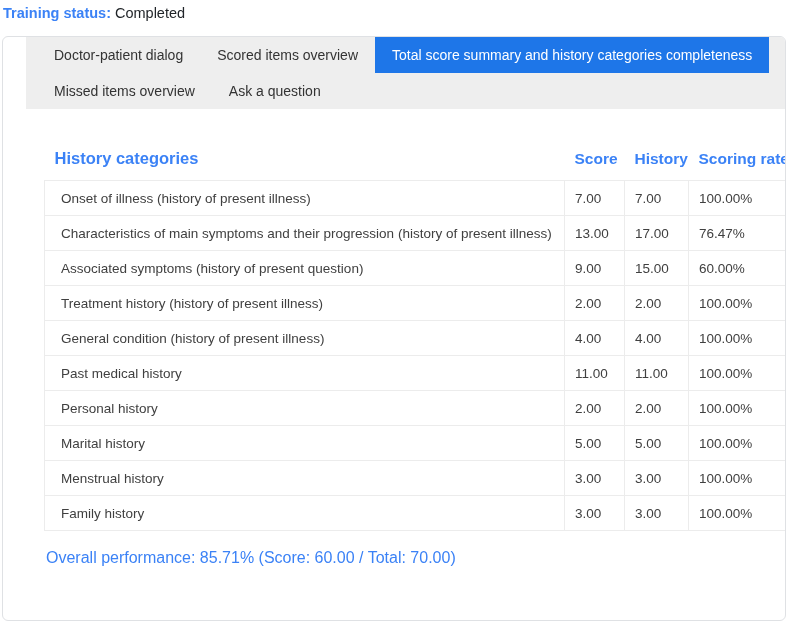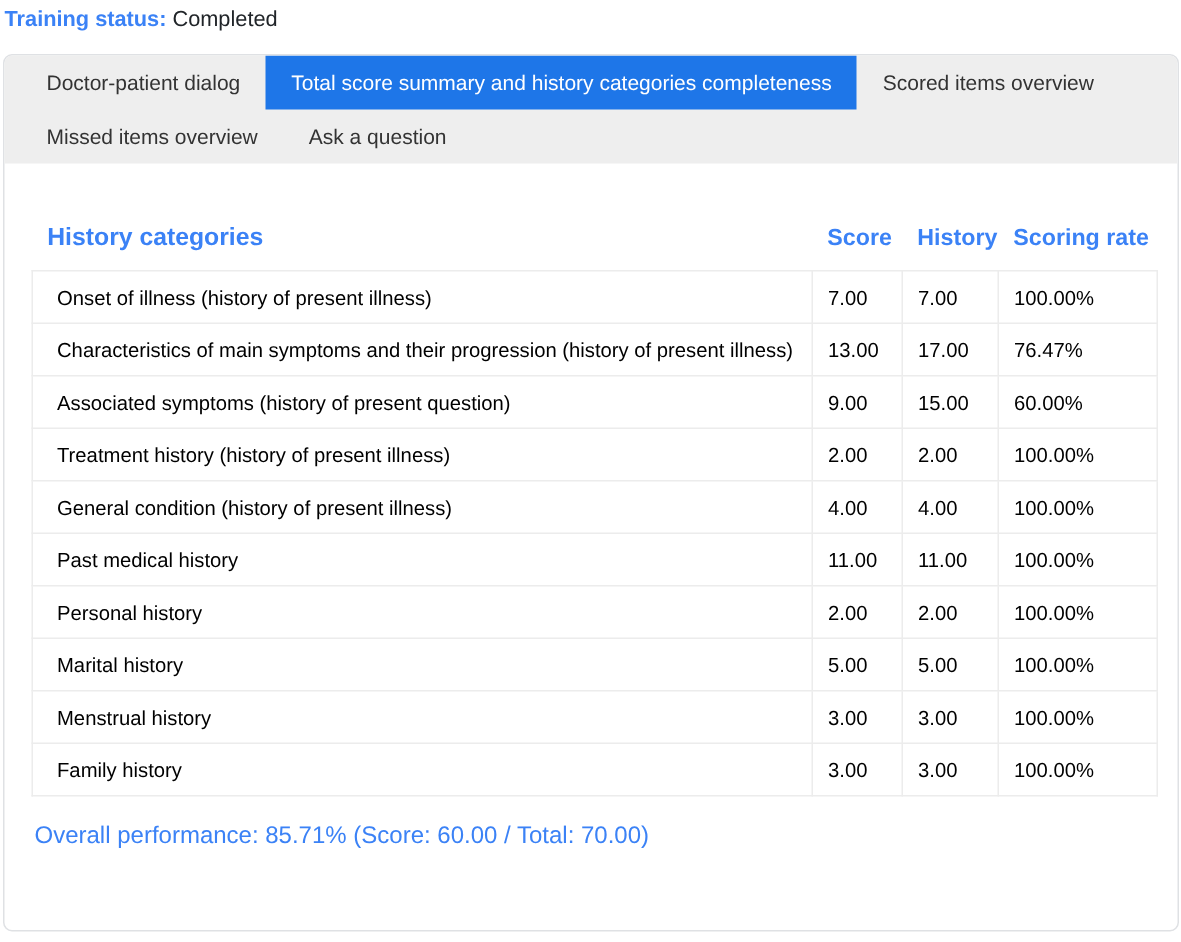--- a/index.html
+++ b/index.html
@@ -25,20 +25,21 @@
   .status-label { color: var(--accent); font-weight: bold; }
   .status-value { color: #212529; margin-left: 4px; margin-top: 25px; }
 
   
   .card {
     border: 1px solid #dfe1e4;
     border-radius: 6px;
     overflow: hidden;
     height: 585px;
     background: #ffffff;
+    padding-left: 23px;
   }
   .tab-strip {
     background: #eeeeee;
     display: flex;
     flex-wrap: wrap;
     padding-left: 11px;
   }
   .tab {
     height: 36px;
     display: flex;
@@ -68,21 +69,21 @@
     font-size: 15.5px;
     padding: 0 0 12px 10px;
     border: none;
     white-space: nowrap;
   }
   thead th.cat { font-size: 16.5px; }
   tbody td {
     border: 1px solid #ececec;
     height: 35px;
     font-size: 13.5px;
-    color: #000000;
+    color: #404040;
     padding: 0 0 0 10px;
     background: #ffffff;
     white-space: nowrap;
     overflow: hidden;
   }
   tbody td.cat { padding-left: 16px; }
 
   .overall {
     color: var(--accent);
     font-size: 16px;
@@ -97,22 +98,22 @@
 <div class="page">
 
   <div class="status-line">
     <span class="status-label">Training status:</span><span class="status-value">Completed</span>
   </div>
 
   <div class="card">
 
     <div class="tab-strip" id="tab-strip">
         <div class="tab">Doctor-patient dialog</div>
+        <div class="tab">Scored items overview</div>
         <div class="tab active">Total score summary and history categories completeness</div>
-        <div class="tab">Scored items overview</div>
         <div class="tab">Missed items overview</div>
         <div class="tab">Ask a question</div>
       </div>
 
     <div class="content">
       <table>
         <colgroup>
           <col style="width:520px">
           <col style="width:60px">
           <col style="width:64px">

